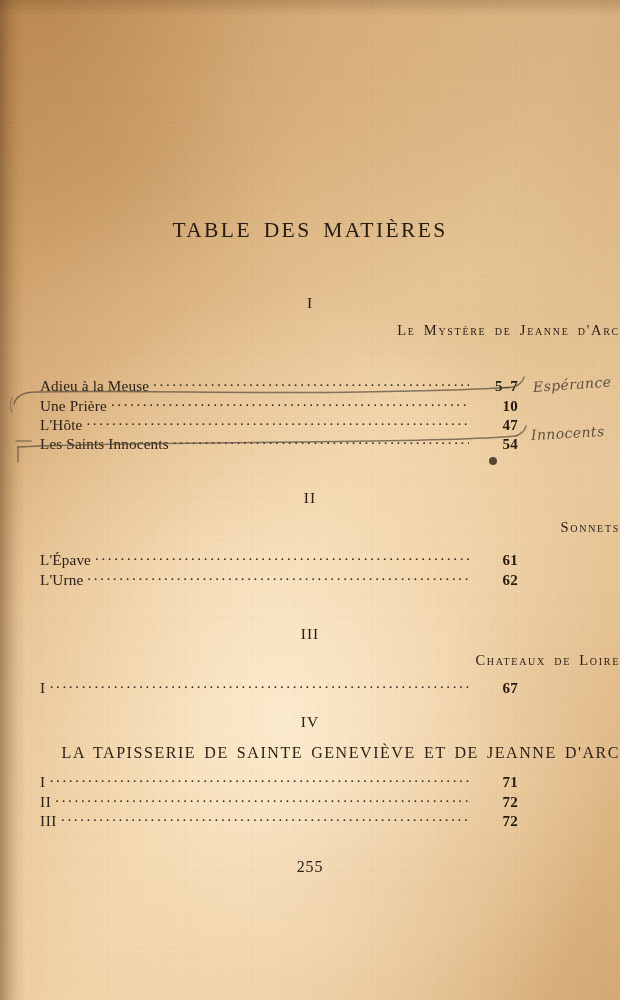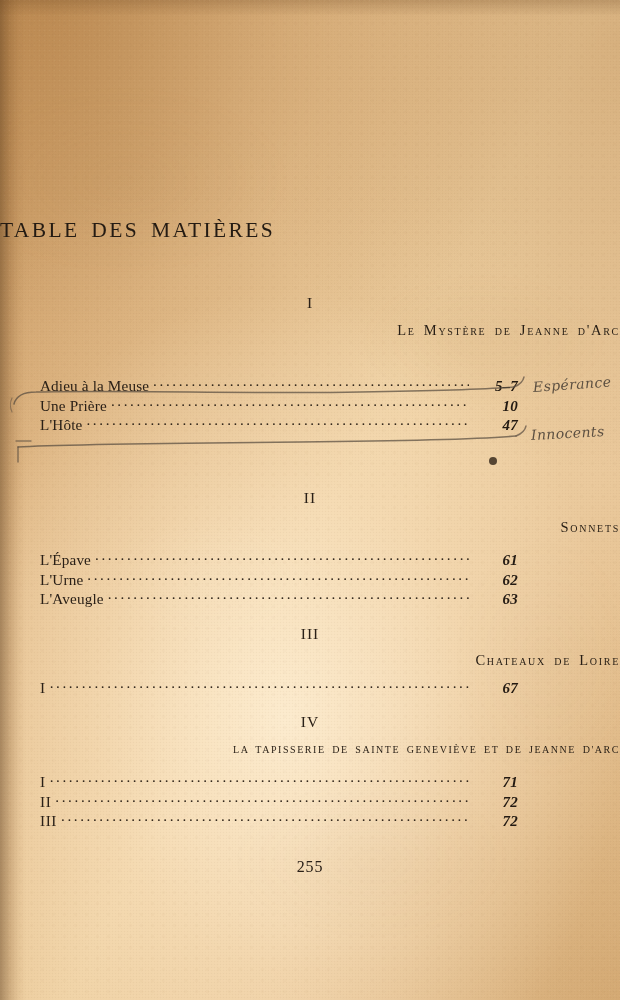--- a/index.html
+++ b/index.html
@@ -64,20 +64,21 @@
   #content {
     position: absolute;
     inset: 0;
     z-index: 3;
   }
 
   .doc-title {
     position: absolute;
     left: 0; right: 0;
     top: 218px;
+    text-align: center;
     font-size: 21.5px;
     letter-spacing: 2.4px;
     word-spacing: 4px;
     color: #241b13;
   }
 
   .sec-num {
     position: absolute;
     left: 0; right: 0;
     text-align: center;
@@ -92,21 +93,21 @@
     color: #271e15;
     white-space: nowrap;
   }
   .sec-title.smallcaps {
     font-size: 14.5px;
     letter-spacing: 1.7px;
     word-spacing: 3px;
     font-variant: small-caps;
   }
   .sec-title.allcaps {
-    font-size: 10px;
+    font-size: 16px;
     letter-spacing: 1.55px;
     word-spacing: 2.6px;
   }
 
   .entries {
     position: absolute;
     left: 40px;
     width: 478px;
   }
   .entry {
@@ -139,21 +140,20 @@
     left: 0;
     bottom: 0.06em;
   }
   .entry .page {
     flex: 0 0 46px;
     text-align: right;
     font-weight: bold;
     font-size: 15px;
     letter-spacing: 0.2px;
     color: #231a12;
-    font-style: italic;
   }
   .entry .label.roman {
     font-weight: normal;
     letter-spacing: 0.6px;
   }
 
   .folio {
     position: absolute;
     left: 0; right: 0;
     top: 844px;
@@ -230,39 +230,39 @@
       <div class="entry">
         <span class="label">Une Prière</span>
         <span class="leader"></span>
         <span class="page">10</span>
       </div>
       <div class="entry">
         <span class="label">L'Hôte</span>
         <span class="leader"></span>
         <span class="page">47</span>
       </div>
+      <div class="entry">
+        <span class="label">Les Saints Innocents</span>
+        <span class="leader"></span>
+        <span class="page">54</span>
+      </div>
     </div>
 
     <div class="sec-num" style="top:489px">II</div>
     <div class="sec-title smallcaps" style="top:519px">Sonnets</div>
     <div class="entries" style="top:550px">
       <div class="entry">
         <span class="label">L'Épave</span>
         <span class="leader"></span>
         <span class="page">61</span>
       </div>
       <div class="entry">
         <span class="label">L'Urne</span>
         <span class="leader"></span>
         <span class="page">62</span>
-      </div>
-      <div class="entry">
-        <span class="label">L'Aveugle</span>
-        <span class="leader"></span>
-        <span class="page">63</span>
       </div>
     </div>
 
     <div class="sec-num" style="top:625px">III</div>
     <div class="sec-title smallcaps" style="top:652px">Chateaux de Loire</div>
     <div class="entries" style="top:678px">
       <div class="entry">
         <span class="label roman">I</span>
         <span class="leader"></span>
         <span class="page">67</span>

